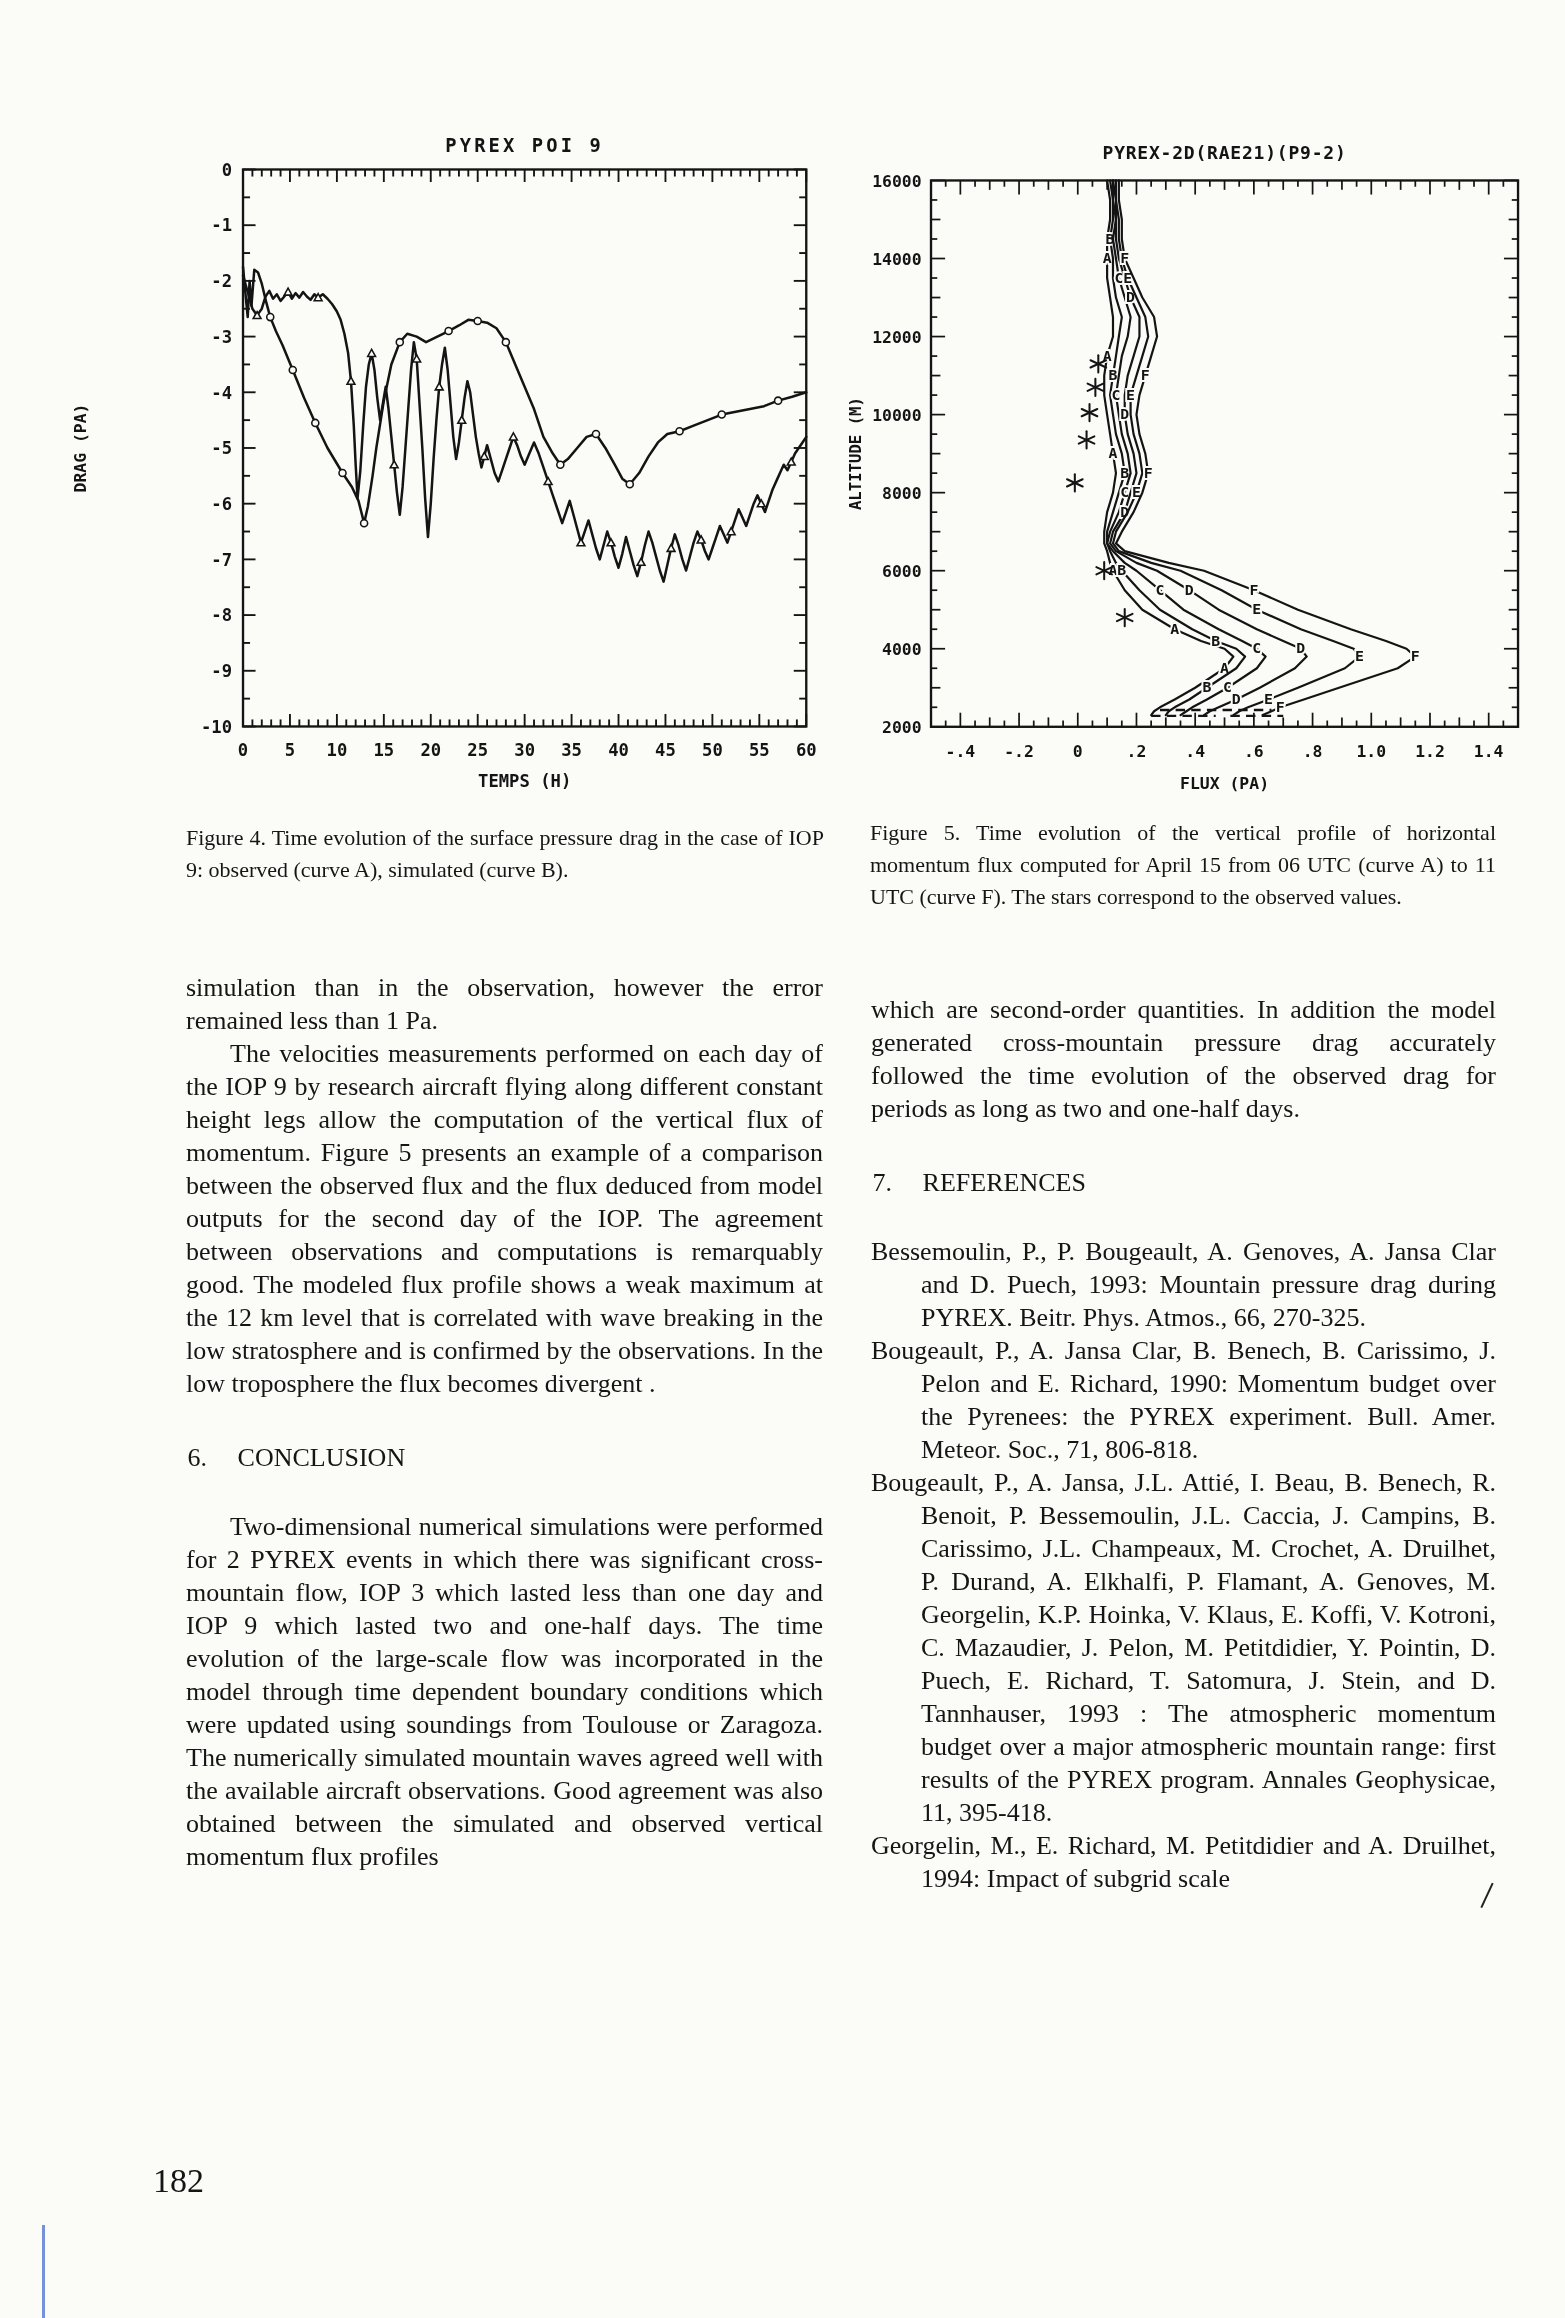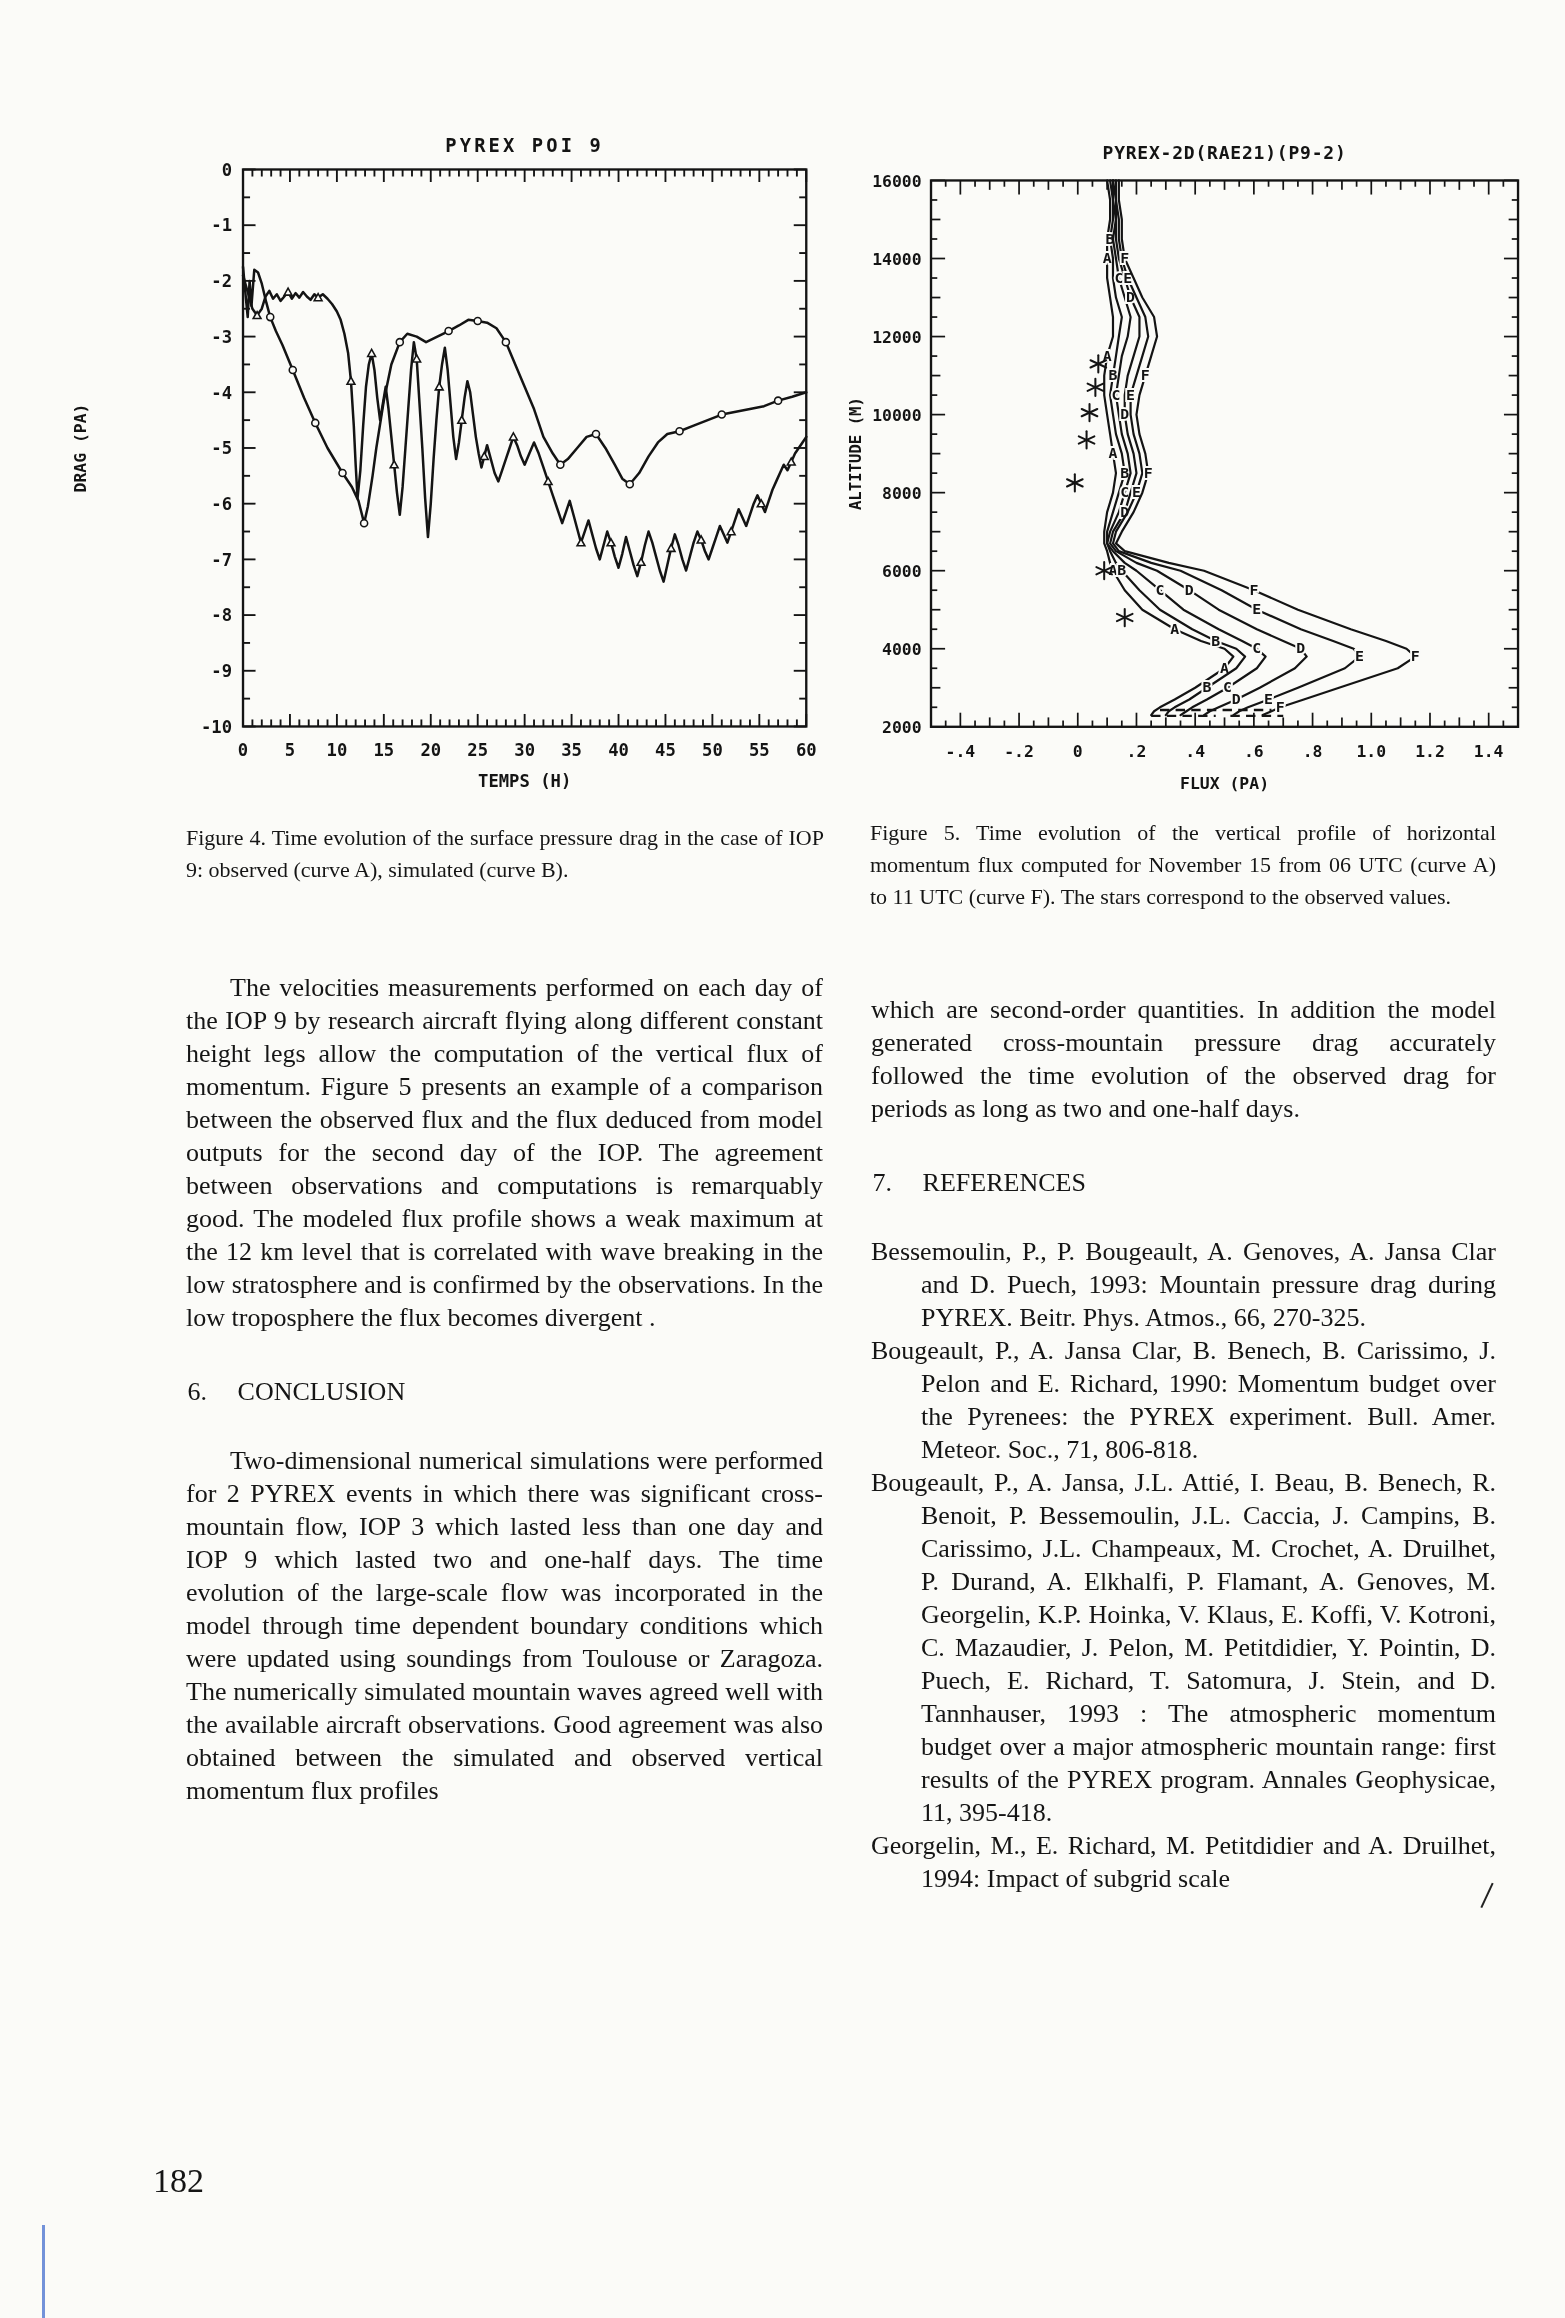--- a/index.html
+++ b/index.html
@@ -482,23 +482,24 @@
       <line x1="362.5" y1="641.4" x2="362.5" y2="619.4" stroke="#141414" stroke-width="2.6" stroke-linecap="round"></line>
       <line x1="352.53061434259683" y1="635.0488008791476" x2="372.46938565740317" y2="625.7511991208523" stroke="#141414" stroke-width="2.6" stroke-linecap="round"></line>
       <line x1="372.46938565740317" y1="635.0488008791476" x2="352.53061434259683" y2="625.7511991208523" stroke="#141414" stroke-width="2.6" stroke-linecap="round"></line>
       <line x1="407.5" y1="748.5614285714286" x2="550" y2="748.5614285714286" stroke="#141414" stroke-width="3" stroke-dasharray="12 8"></line>
       <line x1="396.25" y1="756.04" x2="478.75" y2="756.04" stroke="#141414" stroke-width="3" stroke-dasharray="12 8"></line>
       <line x1="497.5" y1="756.04" x2="565" y2="756.04" stroke="#141414" stroke-width="3" stroke-dasharray="12 8"></line>
     </svg>
 
   <div class="caption" style="left:186px;top:822px;width:638px">Figure 4. Time evolution of the surface pressure drag in the case of IOP 9:  observed (curve A), simulated (curve B).</div>
 
-  <div class="caption" style="left:870px;top:817px;width:626px">Figure 5. Time evolution of the vertical profile of horizontal momentum flux computed for November 15 from 06 UTC (curve A) to 11 UTC (curve F). The stars correspond to the observed values.</div>
+  <div class="caption" style="left:870px;top:817px;width:626px">Figure 5. Time evolution of the vertical profile of horizontal momentum flux computed for April 15 from 06 UTC (curve A) to 11 UTC (curve F). The stars correspond to the observed values.</div>
 
   <div id="left-col" class="col" style="left:186px;top:971px;width:637px">
+      <p class="para">simulation than in the observation, however the error remained less than 1 Pa.</p>
       <p class="para indent">The velocities measurements performed on each day of the IOP 9 by research aircraft flying along different constant height legs allow the computation of the vertical flux of momentum. Figure 5 presents an example of a comparison between the observed flux and the flux deduced from model outputs for the second day of the IOP. The agreement between observations and computations is remarquably good. The modeled flux profile shows a weak maximum at the 12 km level that is correlated with wave breaking in the low stratosphere and is confirmed by the observations.  In the low troposphere the flux becomes divergent .</p>
       <div class="sec-head">
         <span class="sec-num">6.</span>
         <span class="sec-label">CONCLUSION</span>
       </div>
       <p class="para indent">Two-dimensional numerical simulations were performed for 2 PYREX events in which there was significant cross-mountain flow, IOP 3 which lasted less than one day and IOP 9 which lasted two and one-half days. The time evolution of the large-scale flow was incorporated in the model through time dependent boundary conditions which were updated using soundings from Toulouse or Zaragoza. The numerically simulated mountain waves agreed well with the available aircraft observations. Good agreement was also obtained between the simulated and observed vertical momentum flux profiles</p>
     </div>
 
   <div id="right-col" class="col" style="left:871px;top:993px;width:625px">
       <p class="para">which are second-order quantities. In addition the model generated cross-mountain pressure drag accurately followed the time evolution of the observed drag for periods as long as two and one-half days.</p>

